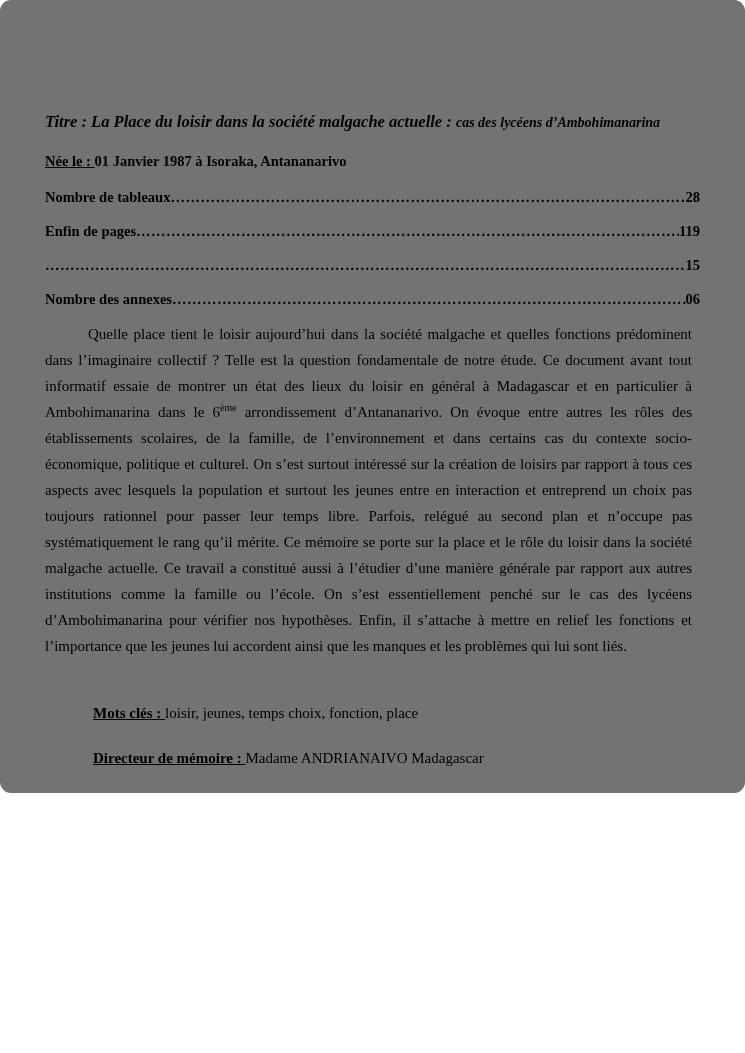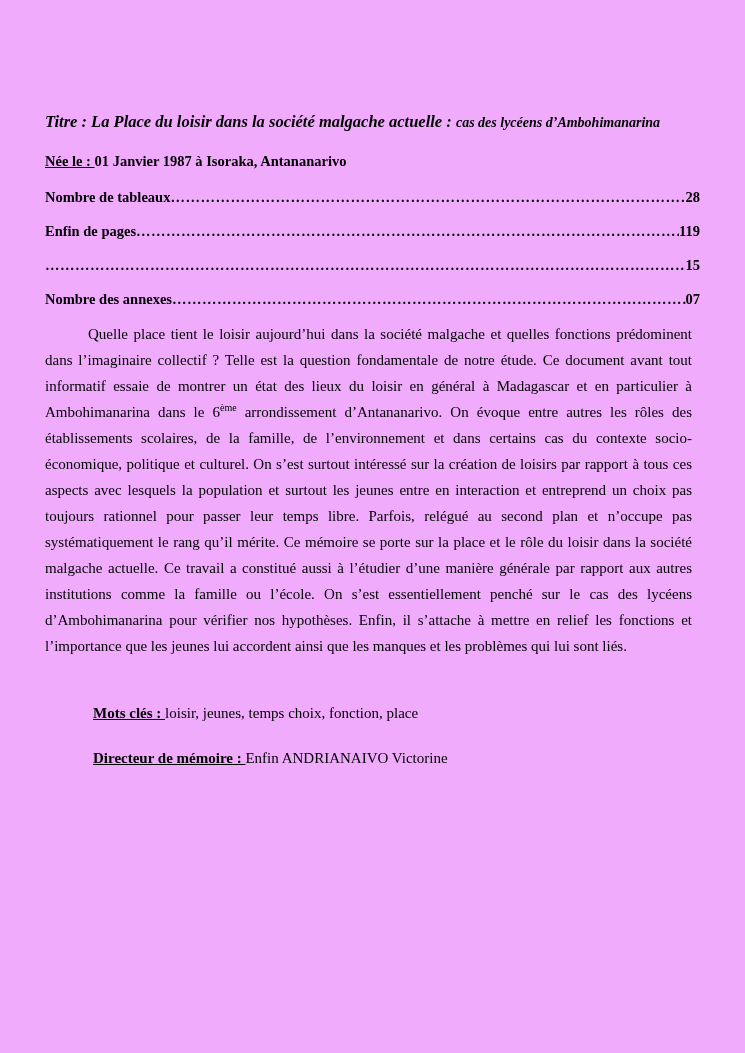--- a/index.html
+++ b/index.html
@@ -11,23 +11,24 @@
     width: 745px;
     height: 1053px;
     overflow: hidden;
     color: #000000;
     font-family: "Liberation Serif", "DejaVu Serif", serif;
     -webkit-font-smoothing: antialiased;
   }
   .page {
     box-sizing: border-box;
     width: 745px;
-    height: 1053px;
+    height: 793px;
     padding: 110px 45px 0 45px;
-    background: #f0abfc;
+    background: #737373;
+    border-radius: 11px;
   }
   
   .doc-title {
     margin: 0;
     font-weight: bold;
     font-style: italic;
     font-size: 16.5px;
     line-height: 24px;
     text-align: justify;
   }
@@ -124,24 +125,24 @@
       <span class="leader">……………………………………………………………………………………………………………………………………………………………………………………………………………………</span>
       <span class="count-value">119</span>
     </div>
     <div class="count-row">
       <span class="leader">……………………………………………………………………………………………………………………………………………………………………………………………………………………</span>
       <span class="count-value">15</span>
     </div>
     <div class="count-row">
       <span class="count-label">Nombre des annexes</span>
       <span class="leader">……………………………………………………………………………………………………………………………………………………………………………………………………………………</span>
-      <span class="count-value">07</span>
+      <span class="count-value">06</span>
     </div>
   </div>
 
 
   <p class="body-para"><span>Quelle place tient le loisir aujourd’hui dans la société malgache et quelles fonctions prédominent dans l’imaginaire collectif ? Telle est la question fondamentale de notre étude. Ce document avant tout informatif essaie de montrer un état des lieux du loisir en général à Madagascar et en particulier à Ambohimanarina dans le 6</span><sup>ème</sup><span> arrondissement d’Antananarivo. On évoque entre autres les rôles des établissements scolaires, de la famille, de l’environnement et dans certains cas du contexte socio-économique, politique et culturel. On s’est surtout intéressé sur la création de loisirs par rapport à tous ces aspects avec lesquels la population et surtout les jeunes entre en interaction et entreprend un choix pas toujours rationnel pour passer leur temps libre. Parfois, relégué au second plan et n’occupe pas systématiquement le rang qu’il mérite. Ce mémoire se porte sur la place et le rôle du loisir dans la société malgache actuelle. Ce travail a constitué aussi à l’étudier d’une manière générale par rapport aux autres institutions comme la famille ou l’école. On s’est essentiellement penché sur le cas des lycéens d’Ambohimanarina pour vérifier nos hypothèses. Enfin, il s’attache à mettre en relief les fonctions et l’importance que les jeunes lui accordent ainsi que les manques et les problèmes qui lui sont liés.</span></p>
 
   <p class="kw-line"><span class="bold-u">Mots clés : </span><span>loisir, jeunes, temps choix, fonction, place</span></p>
 
-  <p class="dir-line"><span class="bold-u">Directeur de mémoire : </span><span>Enfin ANDRIANAIVO Victorine</span></p>
+  <p class="dir-line"><span class="bold-u">Directeur de mémoire : </span><span>Madame ANDRIANAIVO Madagascar</span></p>
 
 </div>
 
 </body></html>

